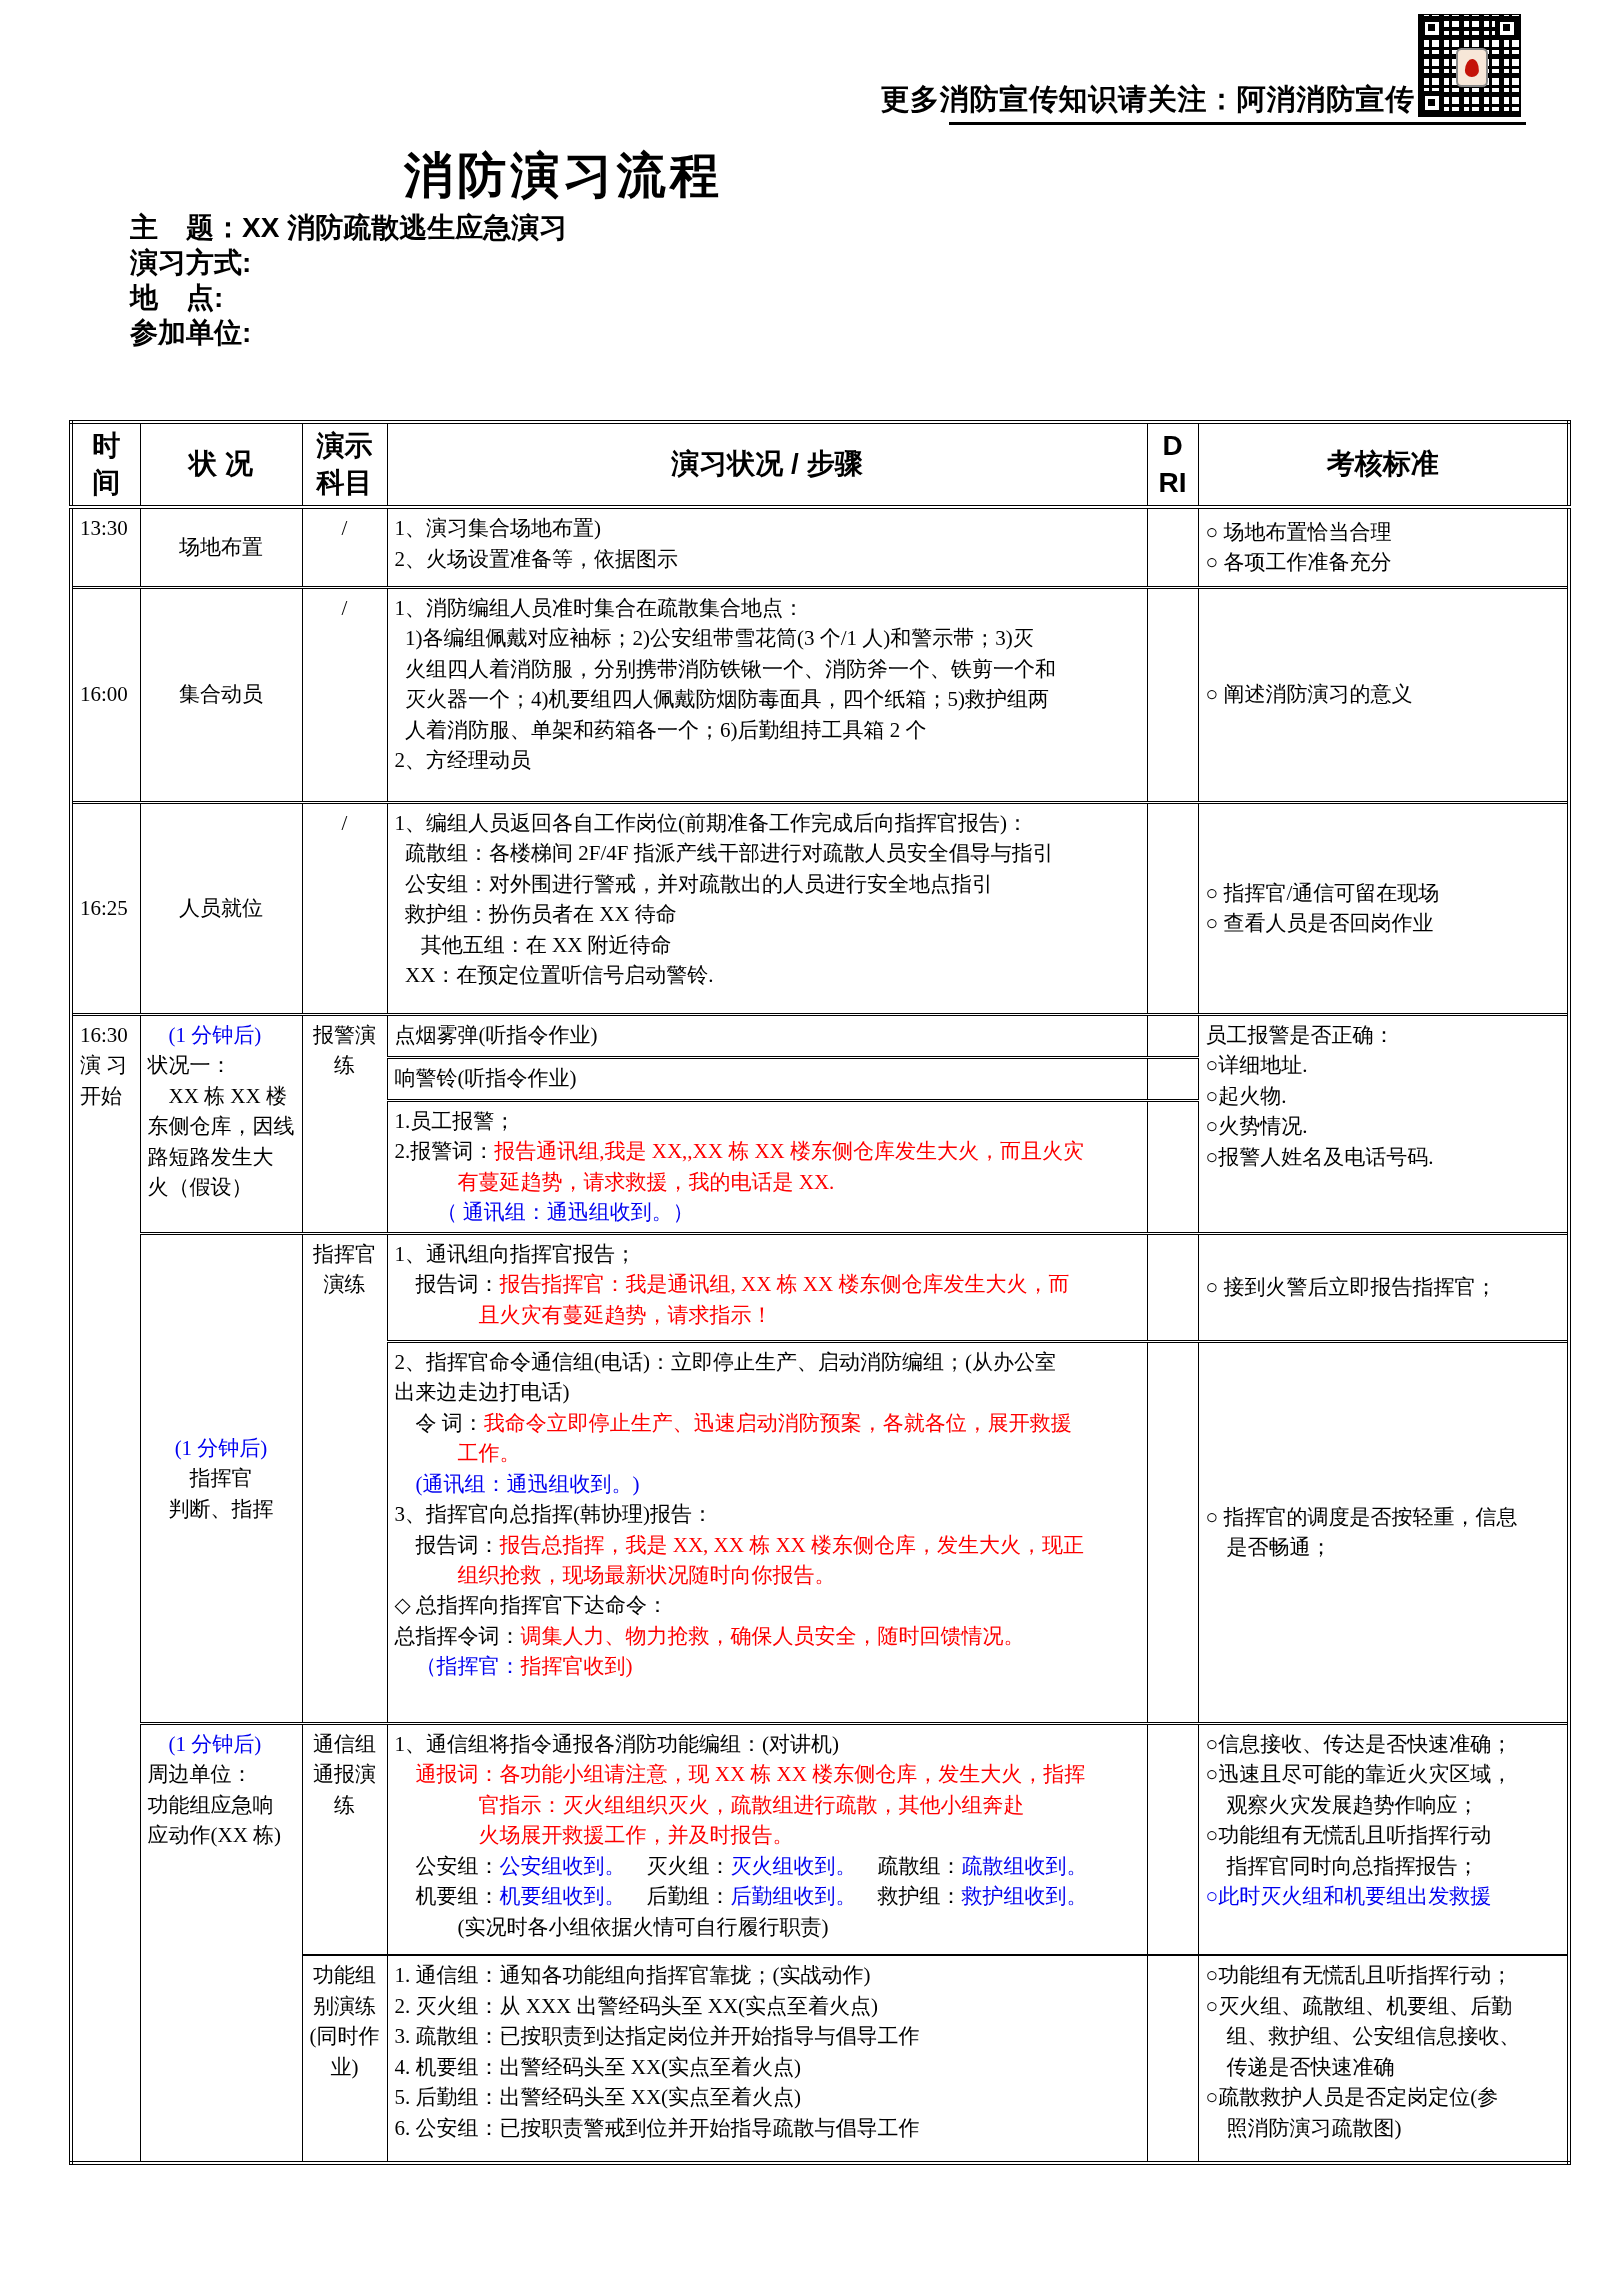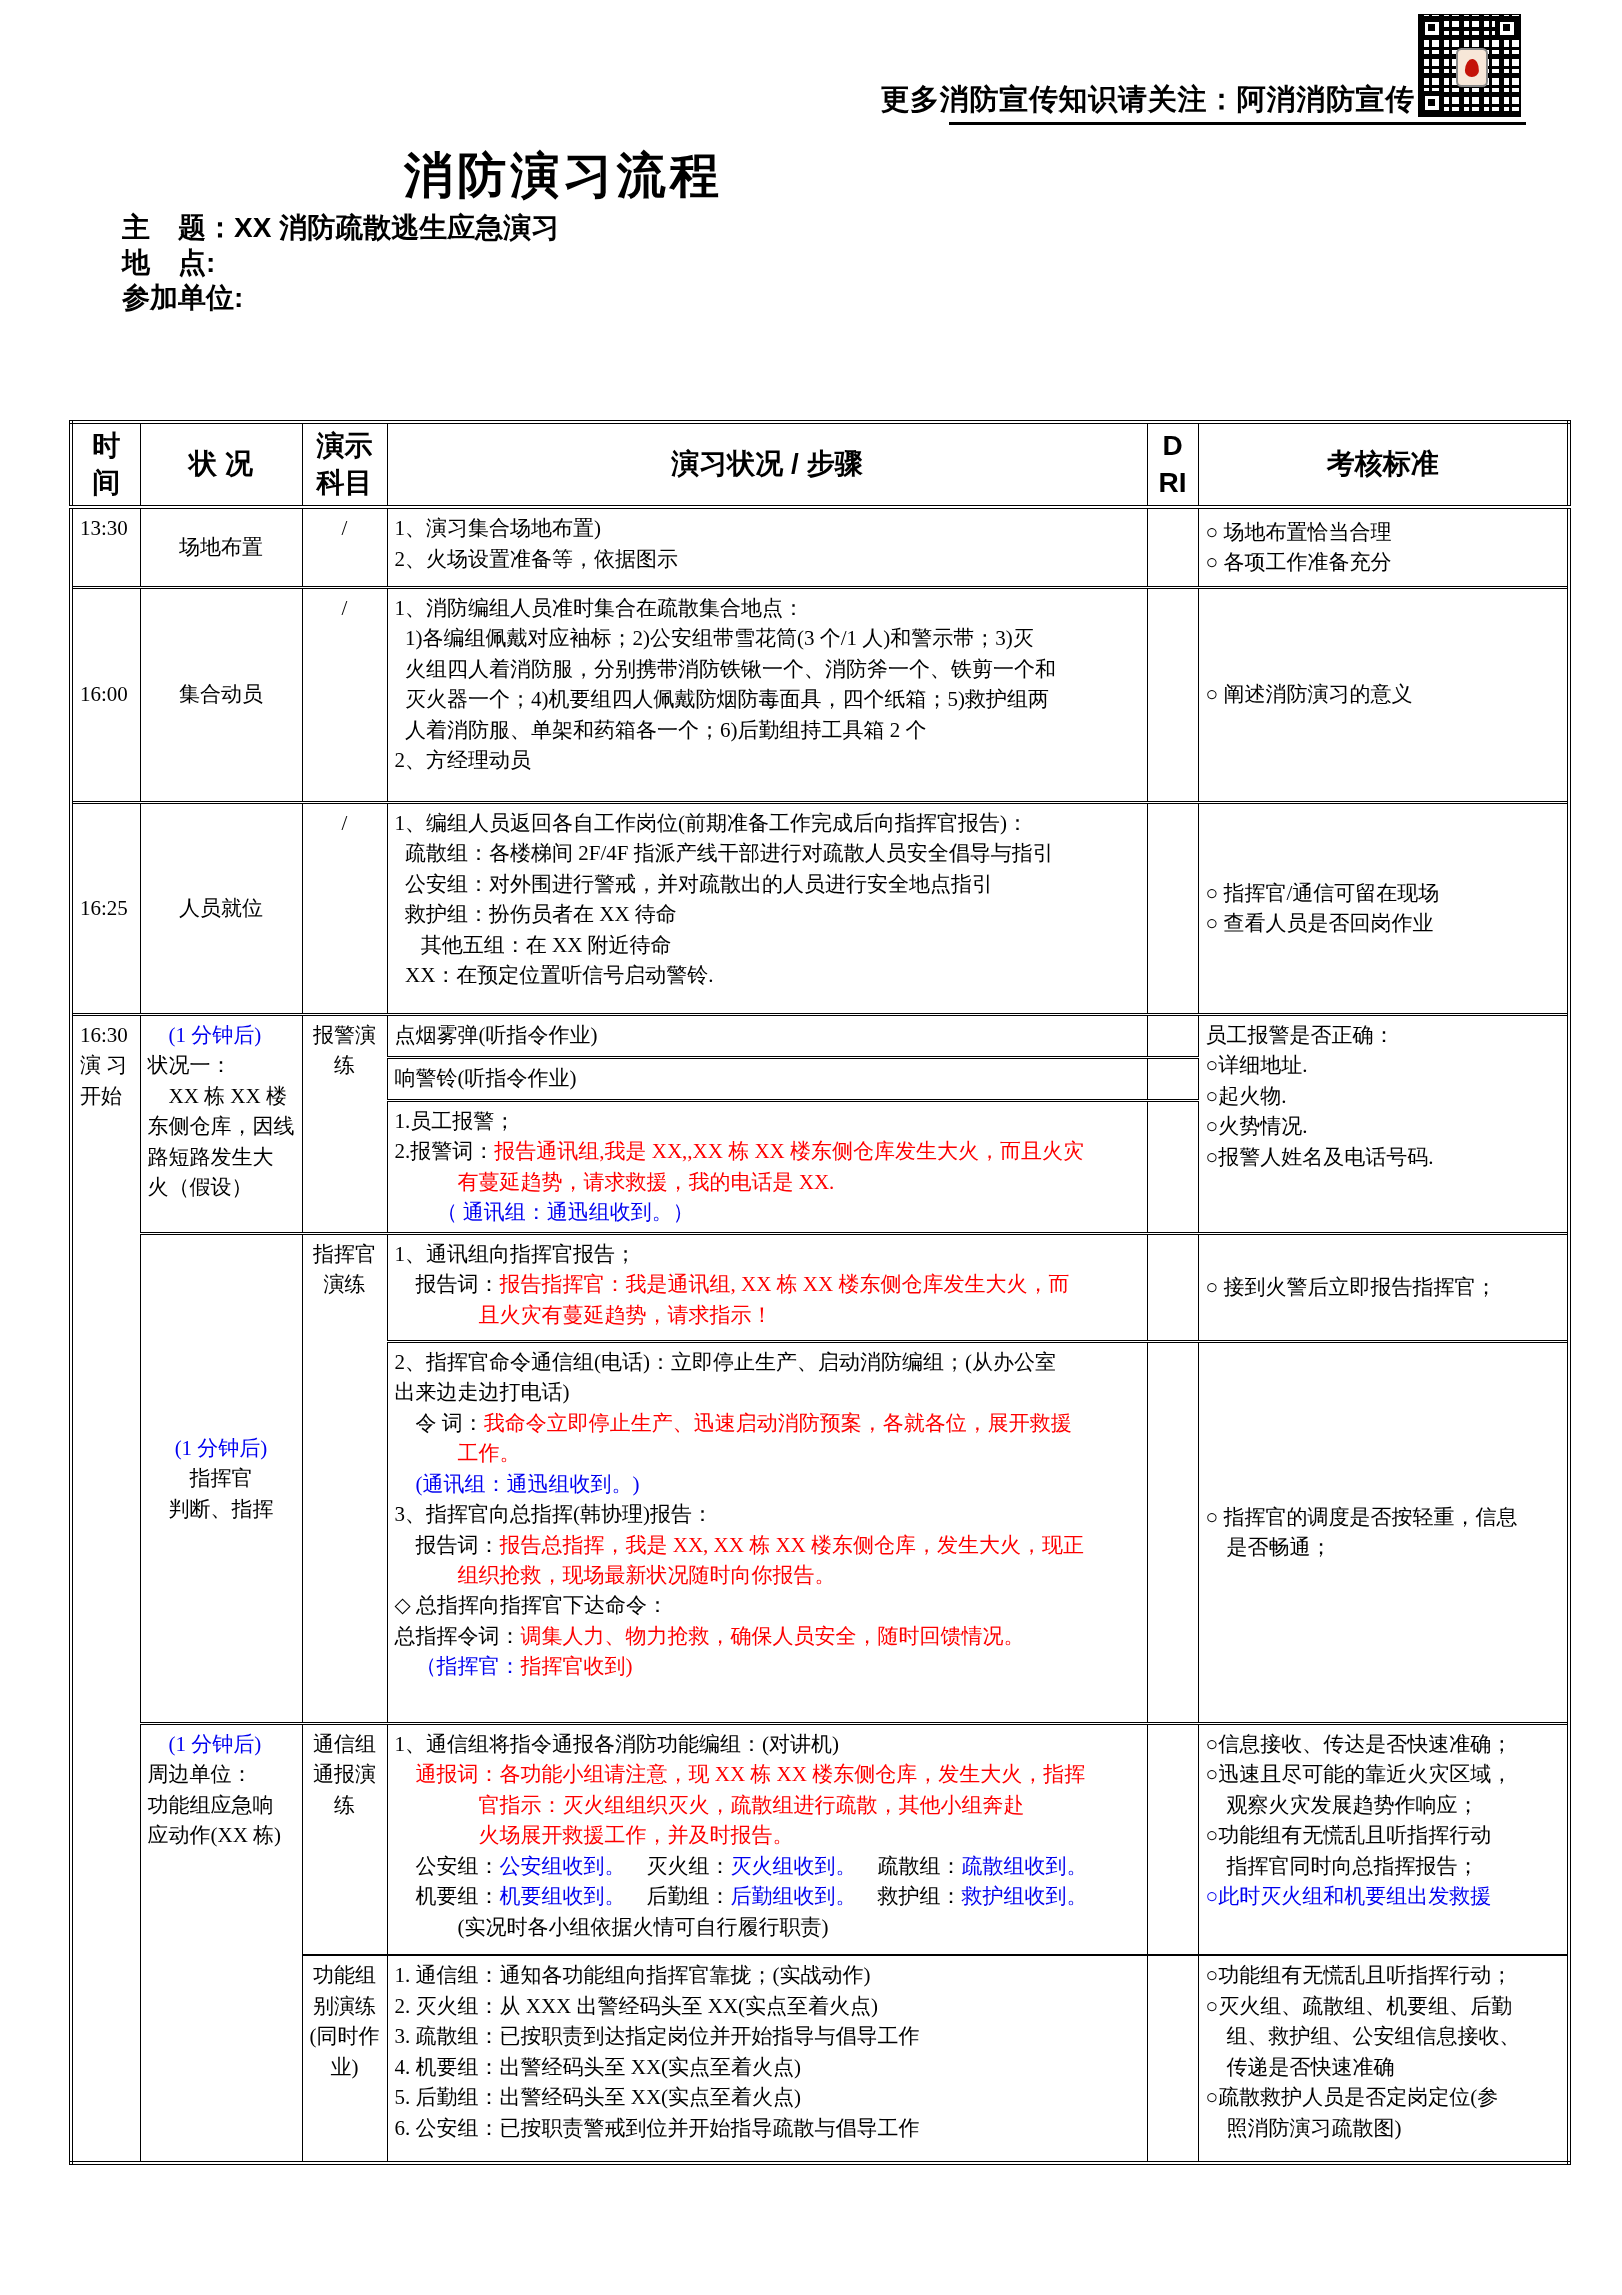--- a/index.html
+++ b/index.html
@@ -42,21 +42,21 @@
   }
 
   
   .doc-title{
     position:absolute;left:404px;top:143px;
     font-size:49px;font-weight:900;letter-spacing:4.2px;
     font-family:"Liberation Sans","DejaVu Sans",sans-serif;
   }
   .info{position:absolute;left:122px;top:210px;font-size:28px;font-weight:700;
     font-family:"Liberation Sans","DejaVu Sans",sans-serif;}
-  .info .line{height:35px;line-height:35px;}
+  .info .line{height:35px;line-height:35px;margin-left:8px;}
 
   
   table.drill{
     position:absolute;left:69px;top:420px;width:1499px;
     border-collapse:collapse;table-layout:fixed;
     border:4.2px double #000;
   }
   table.drill th,table.drill td{
     border:1.4px solid #000;
     padding:4.2px 7px;vertical-align:top;
@@ -99,20 +99,21 @@
   <span class="finder f-bl"></span>
   <span class="logo">
       <span class="flame"></span>
     </span>
 </div>
 
 <div class="doc-title">消防演习流程</div>
 
 <div class="info">
   <div class="line"><span>主　题：</span><span>XX 消防疏散逃生应急演习</span></div>
+  <div class="line"><span>演习方式:</span><span></span></div>
   <div class="line"><span>地　点:</span><span></span></div>
   <div class="line"><span>参加单位:</span><span></span></div>
 </div>
 
 <table class="drill">
   <colgroup>
     <col style="width:69px">
       <col style="width:162px">
       <col style="width:85px">
     <col style="width:760px">

